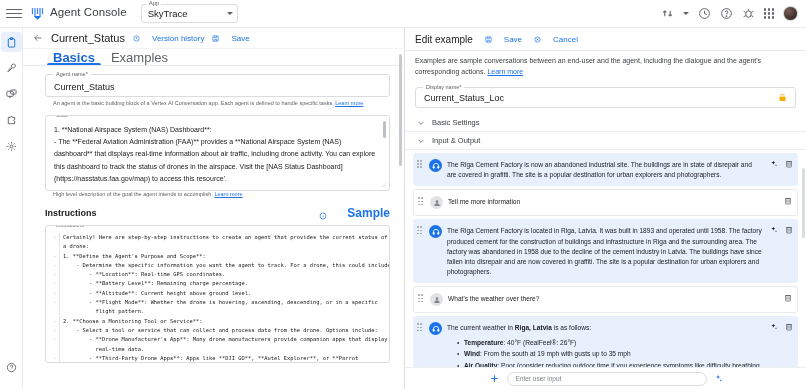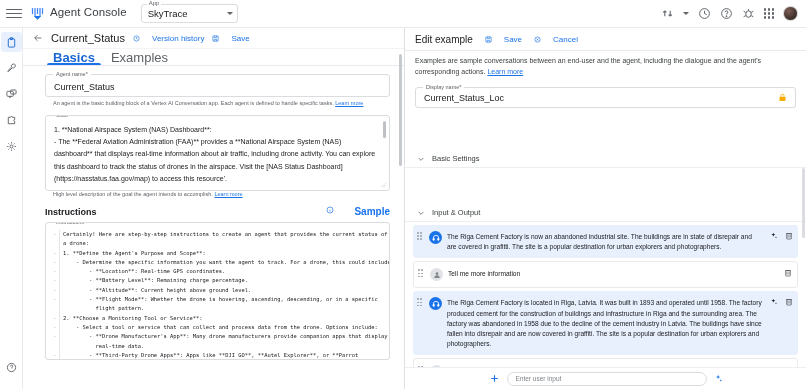--- a/index.html
+++ b/index.html
@@ -86,21 +86,21 @@
   .left-scroll { flex: 1; overflow: hidden; padding: 8px 14px 0 22px; position: relative; }
 
   .field { position: relative; border: 1px solid #dadce0; border-radius: 3px; padding: 7px 8px 4px; margin-bottom: 3px; background: #fff; }
   .field .fl { position: absolute; top: -4px; left: 7px; background: #fff; padding: 0 3px; font-size: 5.5px; color: #5f6368; }
   .field .fv { font-size: 9px; color: #202124; }
   .helper { font-size: 5.5px; color: #5f6368; padding-left: 8px; margin-bottom: 9px; }
   .helper a { color: #1a73e8; text-decoration: underline; }
 
   .sec-title { font-size: 9px; font-weight: bold; color: #202124; margin-bottom: 5px; }
   .sec-row { display: flex; align-items: center; justify-content: space-between; margin-bottom: 5px; }
-  .sample-link { display: flex; align-items: flex-start; gap: 20px; color: #1a73e8; font-size: 10px; font-weight: bold; cursor: pointer; }
+  .sample-link { display: flex; align-items: flex-end; gap: 20px; color: #1a73e8; font-size: 12px; font-weight: bold; cursor: pointer; }
 
   .goalbox { position: relative; border: 1px solid #dadce0; border-radius: 3px; padding: 8px 10px 8px 8px; height: 76px; overflow: hidden; }
   .goalbox .fl { position: absolute; top: -4px; left: 7px; background: #fff; padding: 0 3px; font-size: 5.5px; color: #5f6368; }
   .goaltext { font-size: 7px; line-height: 12.2px; color: #202124; }
   .goaltext p { margin: 0; }
   .goal-ind { margin-left: 7px; }
   .inner-sb { position: absolute; top: 5px; right: 3px; width: 3px; height: 17px; background: #bdc1c6; border-radius: 2px; }
   .resize-grip { position: absolute; right: 2px; bottom: 2px; width: 6px; height: 6px; opacity: .55; }
 
   .instbox { position: relative; border: 1px solid #dadce0; border-radius: 3px; padding: 7px 6px 0 4px; height: 138px; overflow: hidden; }
@@ -124,21 +124,21 @@
   .dn-wrap { padding: 6px 10px 0 10px; }
   .dn-field {
     position: relative; border: 1px solid #dadce0; border-radius: 3px;
     height: 21px; display: flex; align-items: center; padding: 0 8px;
   }
   .dn-field .fl { position: absolute; top: -4px; left: 7px; background: #fff; padding: 0 3px; font-size: 5.5px; color: #5f6368; }
   .dn-field .fv { font-size: 9px; color: #202124; flex: 1; }
   .lock { width: 9px; height: 9px; }
 
   .accordion { margin-top: 6px; }
-  .acc-row { display: flex; align-items: flex-end; gap: 7px; padding: 4px 10px 4px 12px; border-bottom: 1px solid #eceff1; cursor: pointer; margin-top: 36px; }
+  .acc-row { display: flex; align-items: flex-end; gap: 7px; padding: 4px 10px 4px 12px; border-bottom: 1px solid #eceff1; cursor: pointer; }
   .acc-row .acc-label { font-size: 7.5px; color: #3c4043; }
   .chev { color: #5f6368; display: flex; }
 
   .convo { flex: 1; overflow: hidden; padding: 3px 8px 0 8px; }
   .msg {
     display: flex; align-items: flex-start; gap: 5px;
     border-radius: 3px; padding: 6px 5px 6px 4px; margin-bottom: 3px;
     position: relative;
   }
   .msg.agent { background: #e8f0fe; }

